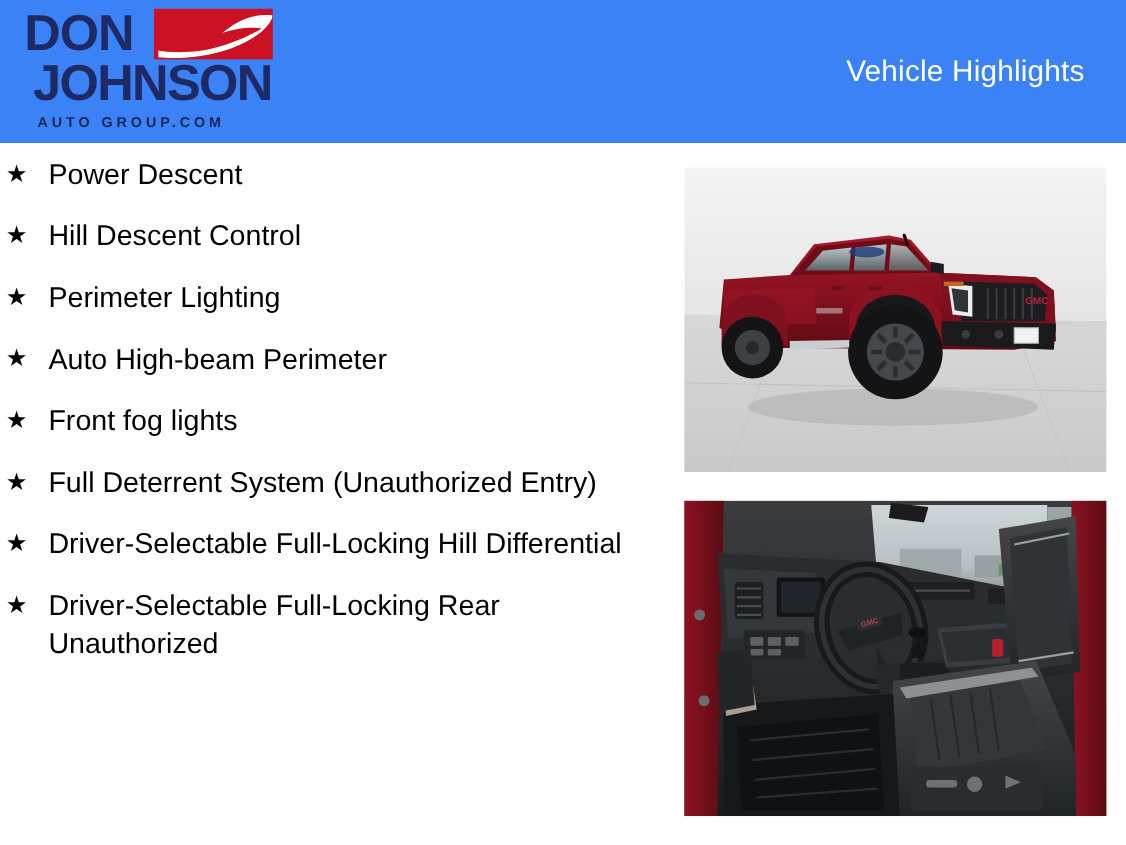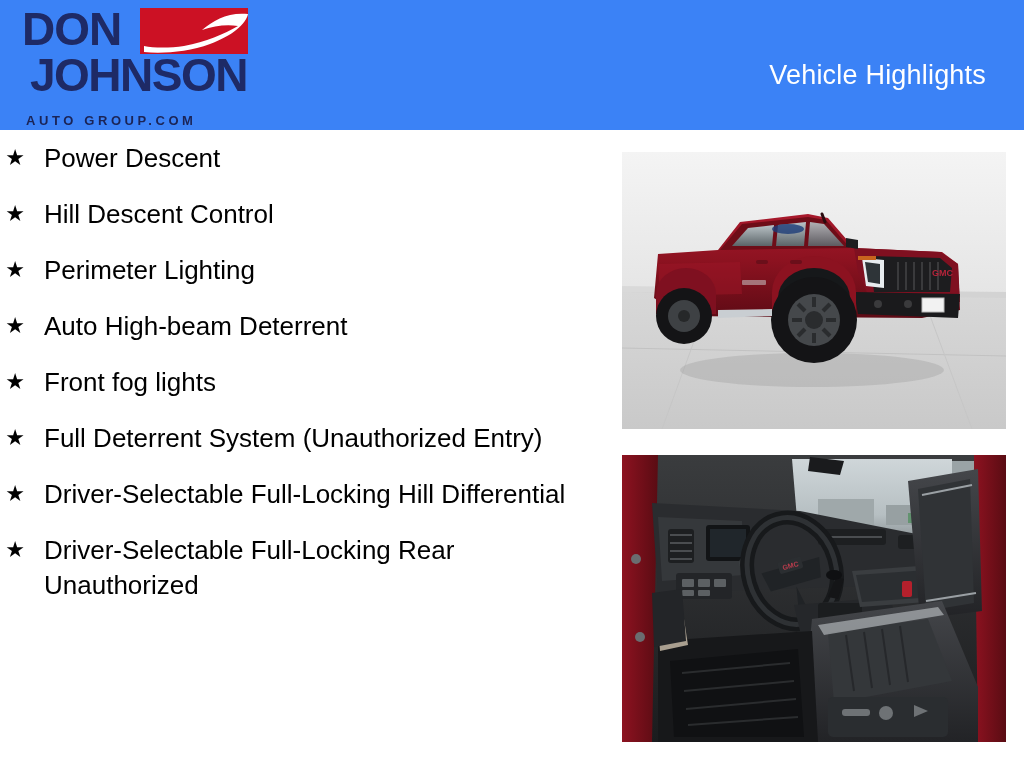--- a/index.html
+++ b/index.html
@@ -35,29 +35,28 @@
     overflow:hidden;
   }
   .logo-swoosh-box svg { display:block; width:108px; height:46px; }
   .logo-johnson {
     position:absolute; left:8px; top:48px;
     font-size:46px; font-weight:bold; line-height:46px;
     letter-spacing:-1.5px;
     color:#1e2a66;
   }
   .logo-tagline {
-    position:absolute; left:4px; top:99px;
+    position:absolute; left:12px; top:99px;
     font-size:13px; font-weight:bold;
     letter-spacing:3.6px;
     color:#1b2456;
-    margin-top:10px;
   }
 
   .header-title {
-    position:absolute; right:38px; top:60px;
+    position:absolute; right:38px; top:50px;
     font-size:27px; color:#ffffff;
     letter-spacing:0.2px;
   }
 
   
   .features {
     position:absolute; left:0px; top:141px;
     width:590px;
   }
   .feature-row {
@@ -123,21 +122,21 @@
     <div class="feature-text">Hill Descent Control</div>
   </div>
 
   <div class="feature-row">
     <div class="feature-bullet">★</div>
     <div class="feature-text">Perimeter Lighting</div>
   </div>
 
   <div class="feature-row">
     <div class="feature-bullet">★</div>
-    <div class="feature-text">Auto High-beam Deterrent</div>
+    <div class="feature-text">Auto High-beam Perimeter</div>
   </div>
 
   <div class="feature-row">
     <div class="feature-bullet">★</div>
     <div class="feature-text">Front fog lights</div>
   </div>
 
   <div class="feature-row">
     <div class="feature-bullet">★</div>
     <div class="feature-text">Full Deterrent System (Unauthorized Entry)</div>

